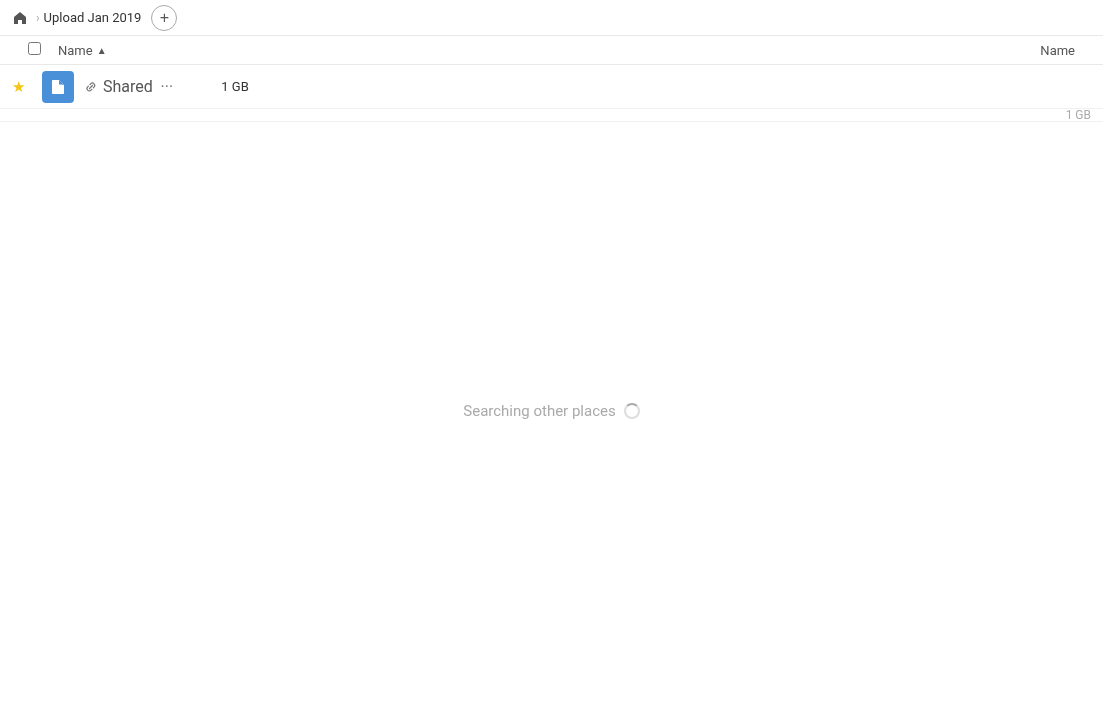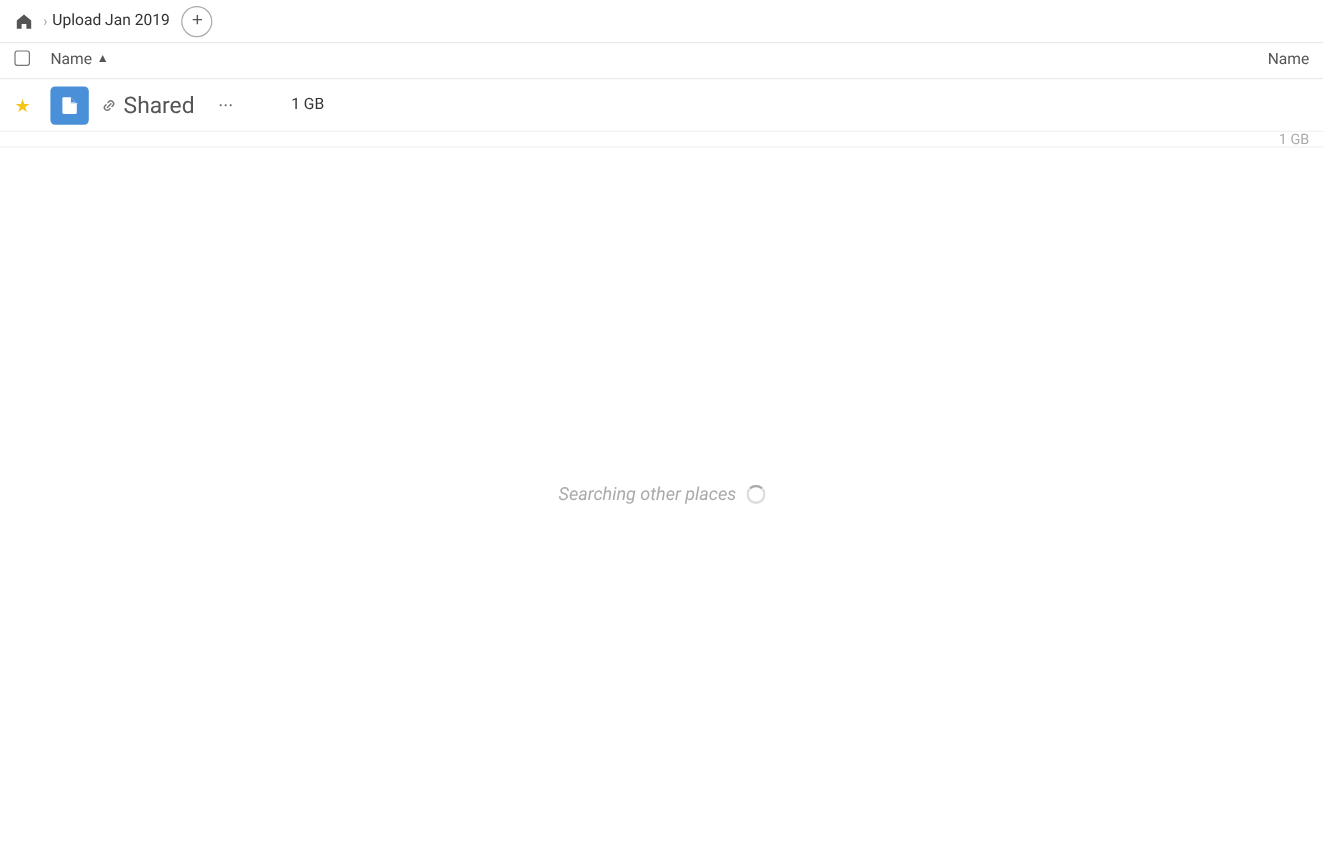--- a/index.html
+++ b/index.html
@@ -52,22 +52,22 @@
       cursor: pointer;
       margin-left: 10px;
       color: #555;
       font-size: 16px;
       font-weight: 400;
     }
 
     
     .table-header {
       display: flex;
-      align-items: flex-start;
-      padding: 6px 12px;
+      align-items: flex-end;
+      padding: 6px 28px;
       border-bottom: 1px solid #e8e8e8;
       color: #555;
       font-size: 13px;
     }
     .col-checkbox {
       width: 30px;
       flex-shrink: 0;
     }
     .col-name {
       flex: 1;
@@ -123,22 +123,21 @@
       flex: 1;
       font-size: 14px;
       color: #1a1a1a;
       font-weight: 400;
     }
     .shared-badge {
       display: flex;
       align-items: center;
       gap: 5px;
       color: #555;
-      font-size: 19px;
-      margin-right: 12px;
+      font-size: 16px;
     }
     .more-btn {
       display: flex;
       align-items: center;
       justify-content: center;
       width: 28px;
       height: 28px;
       border-radius: 50%;
       cursor: pointer;
       color: #777;
@@ -155,21 +154,20 @@
 
     
     .searching-section {
       display: flex;
       align-items: center;
       justify-content: center;
       margin-top: 280px;
       color: #aaa;
       font-size: 15px;
       gap: 8px;
-      font-style: italic;
     }
     .spinner {
       width: 16px;
       height: 16px;
       border: 2px solid #ddd;
       border-top: 2px solid #aaa;
       border-radius: 50%;
       animation: spin 1s linear infinite;
     }
     @keyframes spin {

